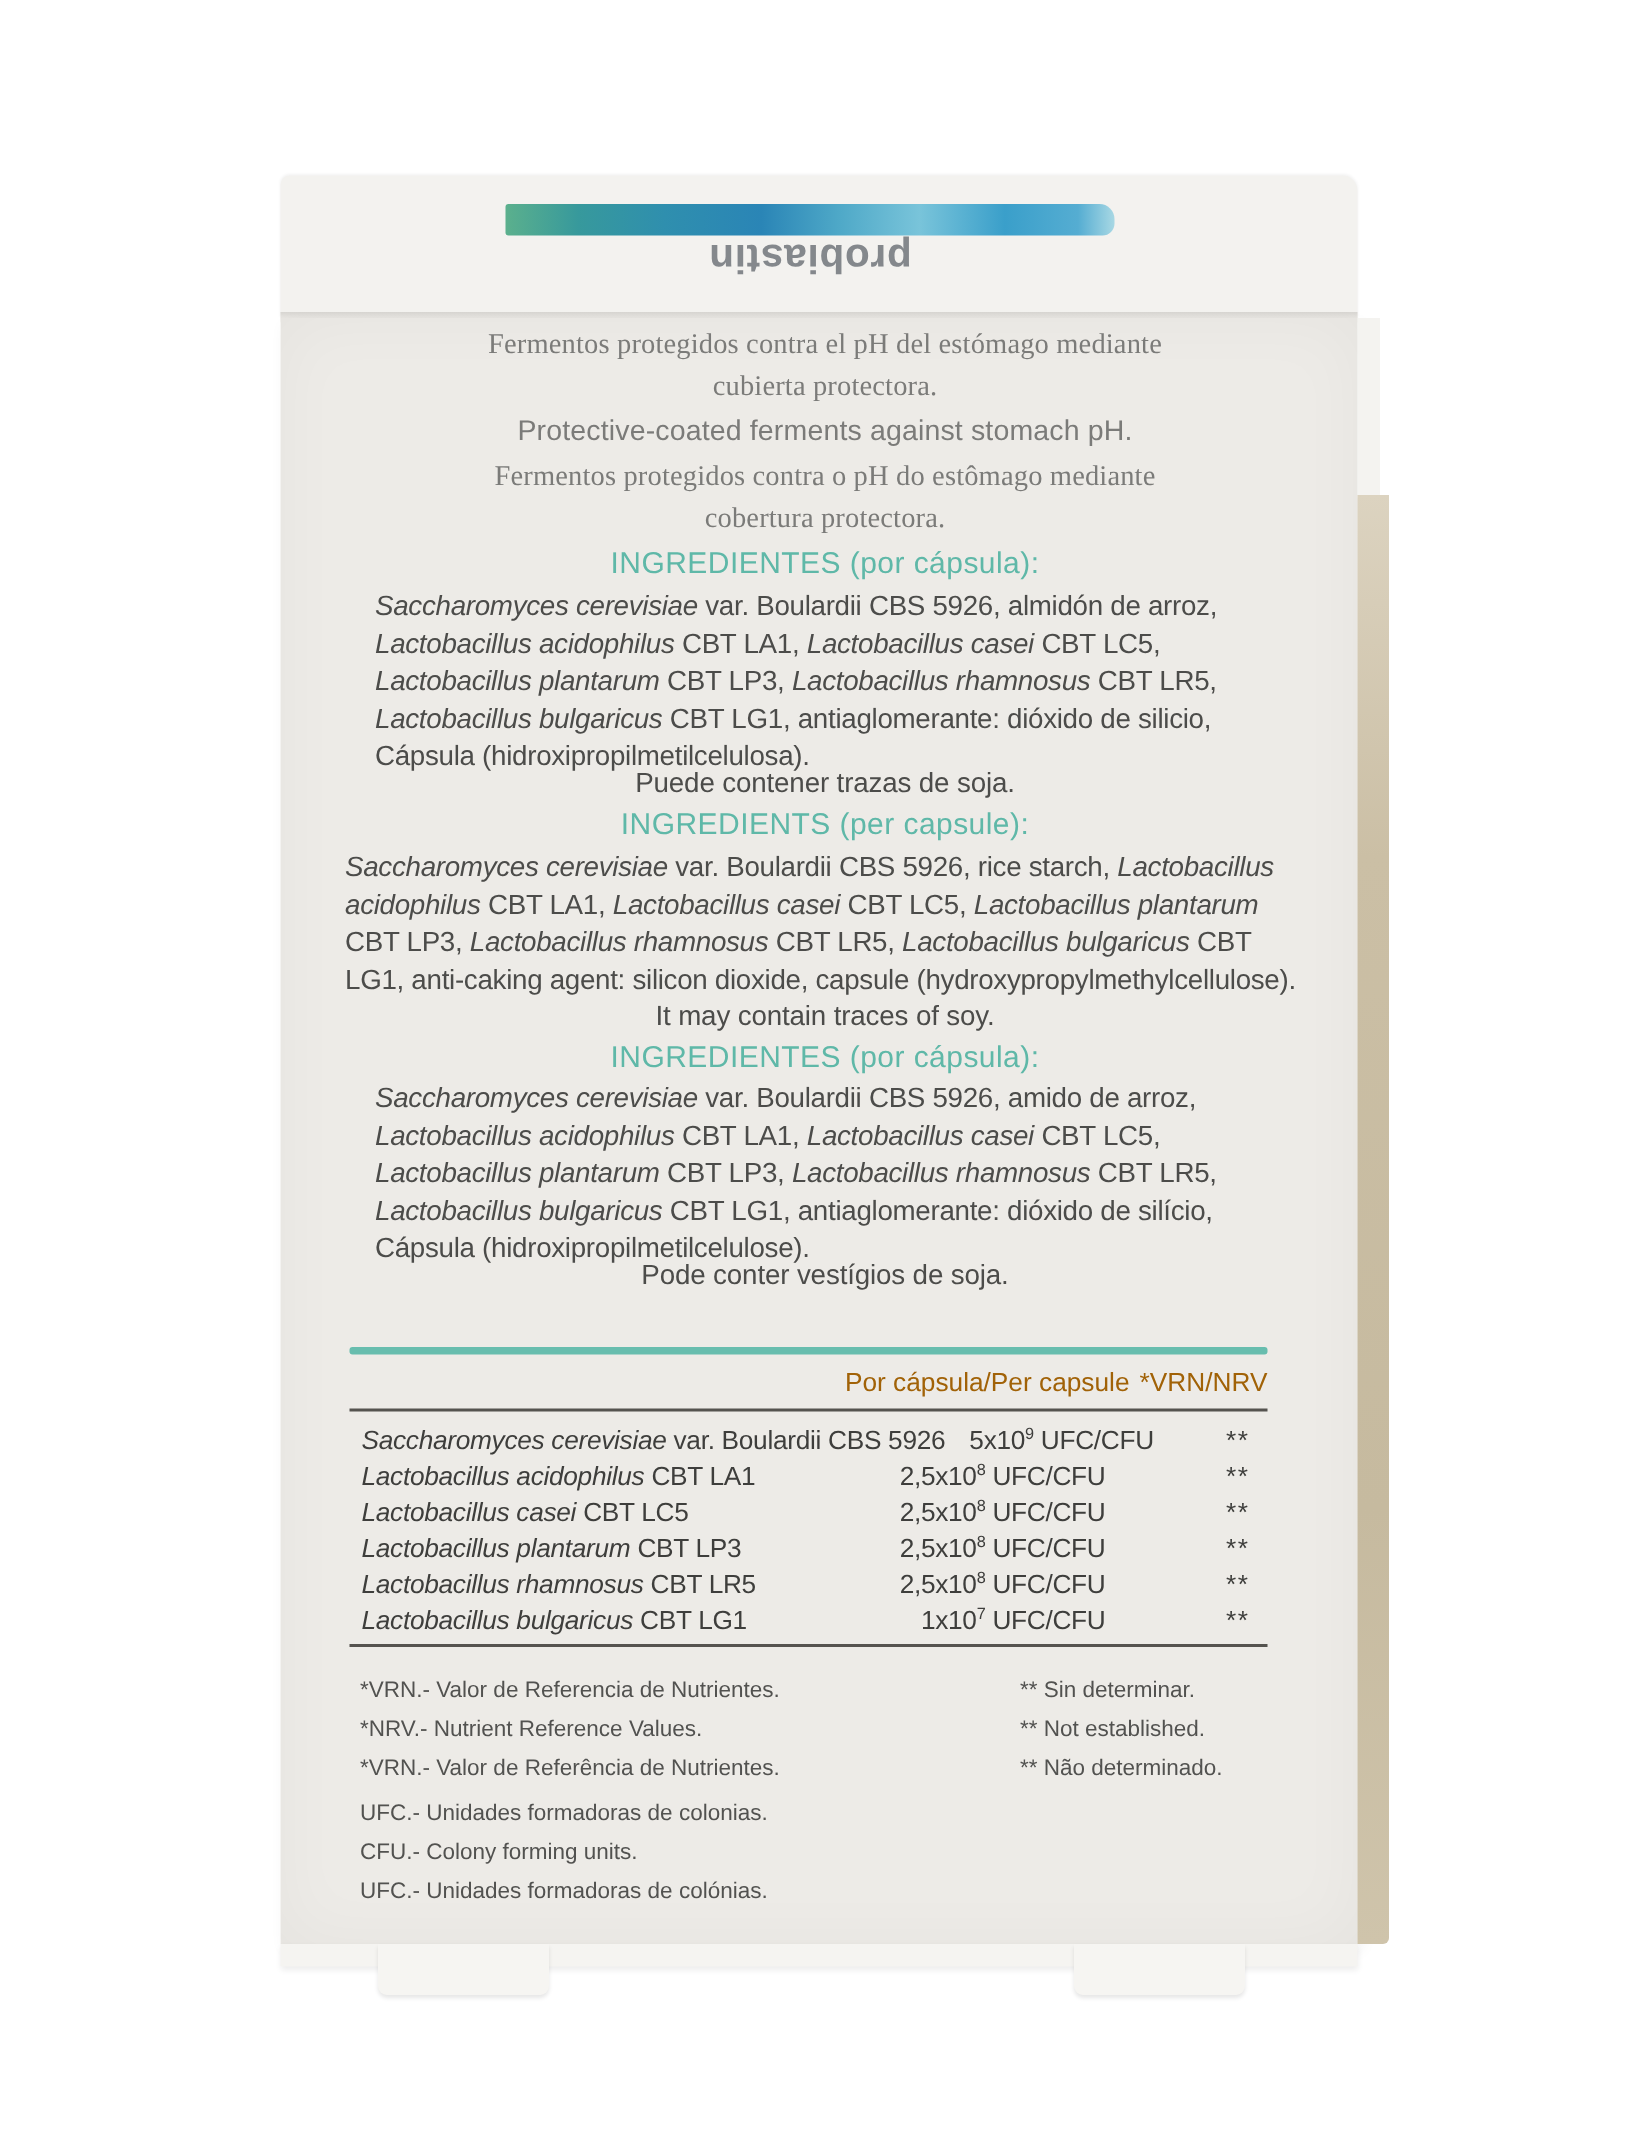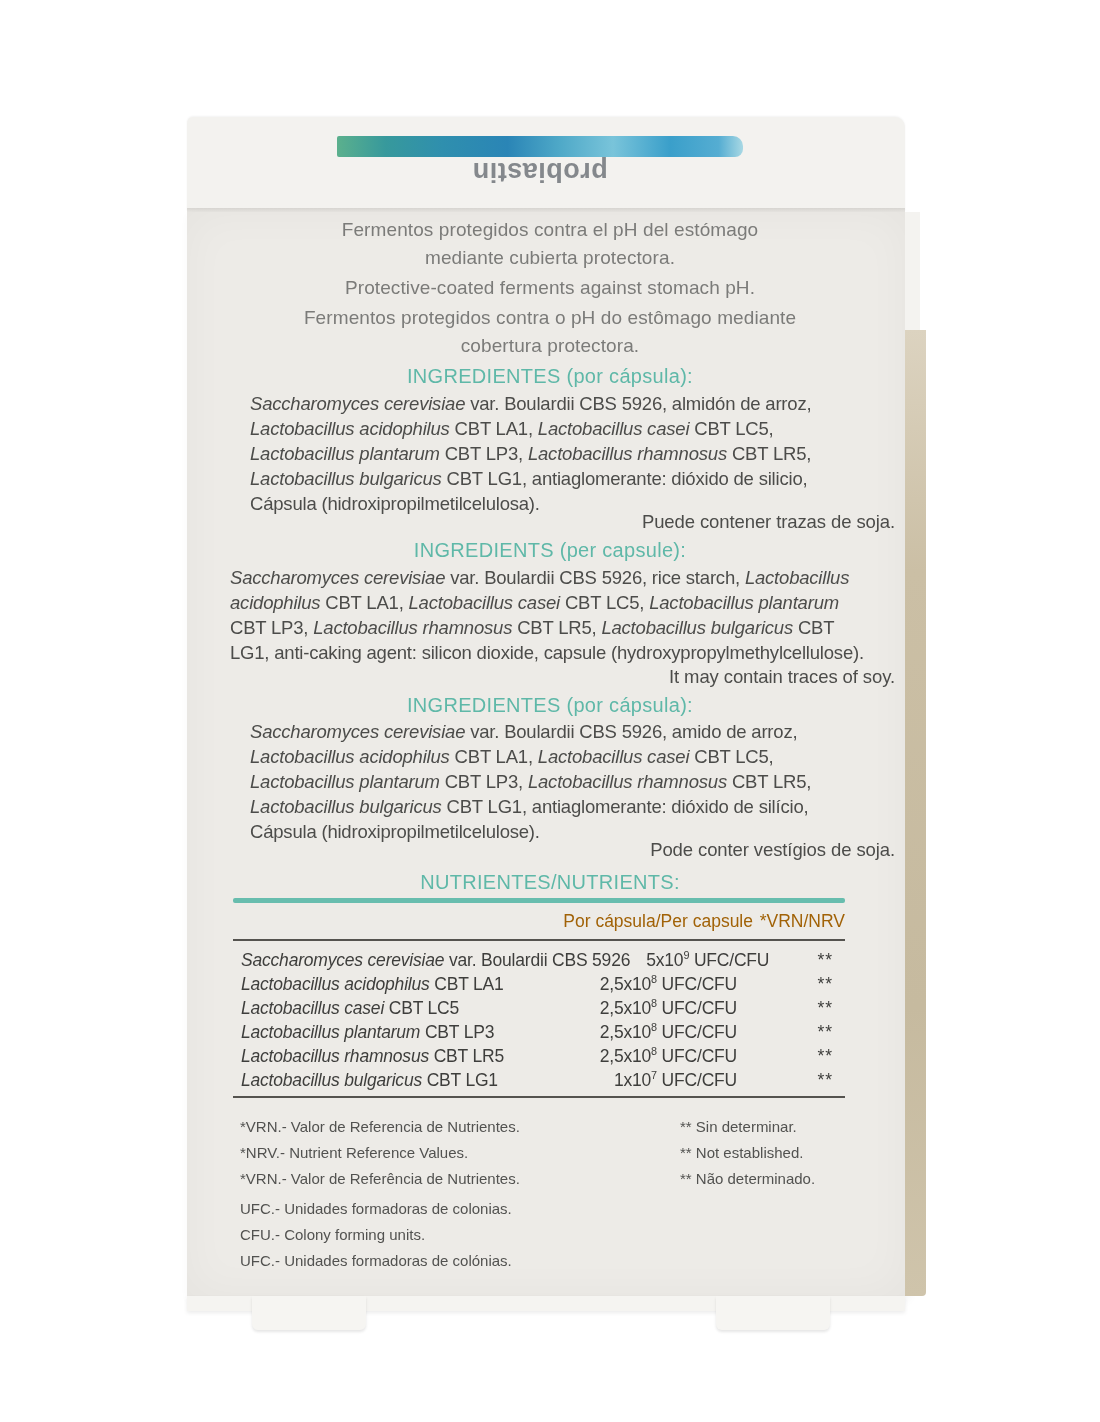--- a/index.html
+++ b/index.html
@@ -45,25 +45,25 @@
   .tan-sliver-left{left:190px;top:1298px;width:60px;height:12px;background:#c9bda4;border-radius:0 0 0 6px;}
   .tan-sliver-right{left:830px;top:1298px;width:68px;height:12px;background:#c9bda4;border-radius:0 0 6px 0;}
   .tab{background:#f6f5f2;box-shadow:0 2px 3px rgba(0,0,0,0.10);border-radius:0 0 6px 6px;}
   .tab-a{left:252px;top:1296px;width:114px;height:34px;}
   .tab-b{left:716px;top:1296px;width:114px;height:34px;}
 
   
   .content{left:205px;top:0;width:690px;height:1422px;position:absolute;}
   .center{text-align:center;width:690px;}
   .intro{color:#7b7b79;font-size:19px;line-height:28px;letter-spacing:0.1px;}
-  .intro-narrow{left:95px;width:500px;}
+  .intro-narrow{left:95px;width:500px;font-family:Liberation Serif, serif;}
   .sec-h{color:#5fb8a8;font-size:20px;letter-spacing:0.3px;}
   .sec-b{color:#4c4c4a;font-size:18.5px;line-height:25px;letter-spacing:-0.2px;
          left:45px;width:600px;text-align:left;}
-  .sec-n{color:#4c4c4a;font-size:18.5px;letter-spacing:-0.1px;text-align:right;}
+  .sec-n{color:#4c4c4a;font-size:18.5px;letter-spacing:-0.1px;}
   sup{font-size:0.62em;vertical-align:super;line-height:0;}
 
   
   .nut-rule{left:28px;width:612px;height:5px;background:#68bdae;border-radius:2px;}
   .t-wrap{left:28px;width:612px;}
   .t-head{display:flex;color:#a16207;font-size:17.5px;}
   .t-head .sp{flex:1;}
   .t-head .amt{width:220px;text-align:right;white-space:nowrap;}
   .t-head .nrv{width:92px;text-align:right;white-space:nowrap;}
   .t-line{left:28px;width:612px;height:2px;background:#55534f;}
@@ -107,21 +107,20 @@
   <div class="abs center sec-n" style="top:511px;">Puede contener trazas de soja.</div>
 
   <div class="abs center sec-h" style="top:539px;">INGREDIENTS (per capsule):</div>
   <div class="abs sec-b" style="top:565px;left:25px;width:640px;"><i>Saccharomyces cerevisiae</i> var. Boulardii CBS 5926, rice starch, <i>Lactobacillus acidophilus</i> CBT LA1, <i>Lactobacillus casei</i> CBT LC5, <i>Lactobacillus plantarum</i> CBT LP3, <i>Lactobacillus rhamnosus</i> CBT LR5, <i>Lactobacillus bulgaricus</i> CBT LG1, anti-caking agent: silicon dioxide, capsule (hydroxypropylmethylcellulose).</div>
   <div class="abs center sec-n" style="top:666px;">It may contain traces of soy.</div>
 
   <div class="abs center sec-h" style="top:694px;">INGREDIENTES (por cápsula):</div>
   <div class="abs sec-b" style="top:719px;"><i>Saccharomyces cerevisiae</i> var. Boulardii CBS 5926, amido de arroz, <i>Lactobacillus acidophilus</i> CBT LA1, <i>Lactobacillus casei</i> CBT LC5, <i>Lactobacillus plantarum</i> CBT LP3, <i>Lactobacillus rhamnosus</i> CBT LR5, <i>Lactobacillus bulgaricus</i> CBT LG1, antiaglomerante: dióxido de silício, Cápsula (hidroxipropilmetilcelulose).</div>
   <div class="abs center sec-n" style="top:839px;">Pode conter vestígios de soja.</div>
 
-  <div class="abs center sec-h" style="top:871px;">NUTRIENTES/NUTRIENTS:</div>
   <div class="abs nut-rule" style="top:898px;"></div>
 
   <div class="abs t-wrap" style="top:911px;">
     <div class="t-head">
       <div class="sp"></div>
       <div class="amt">Por cápsula/Per capsule</div>
       <div class="nrv">*VRN/NRV</div>
     </div>
   </div>
   <div class="abs t-line" style="top:939px;"></div>

